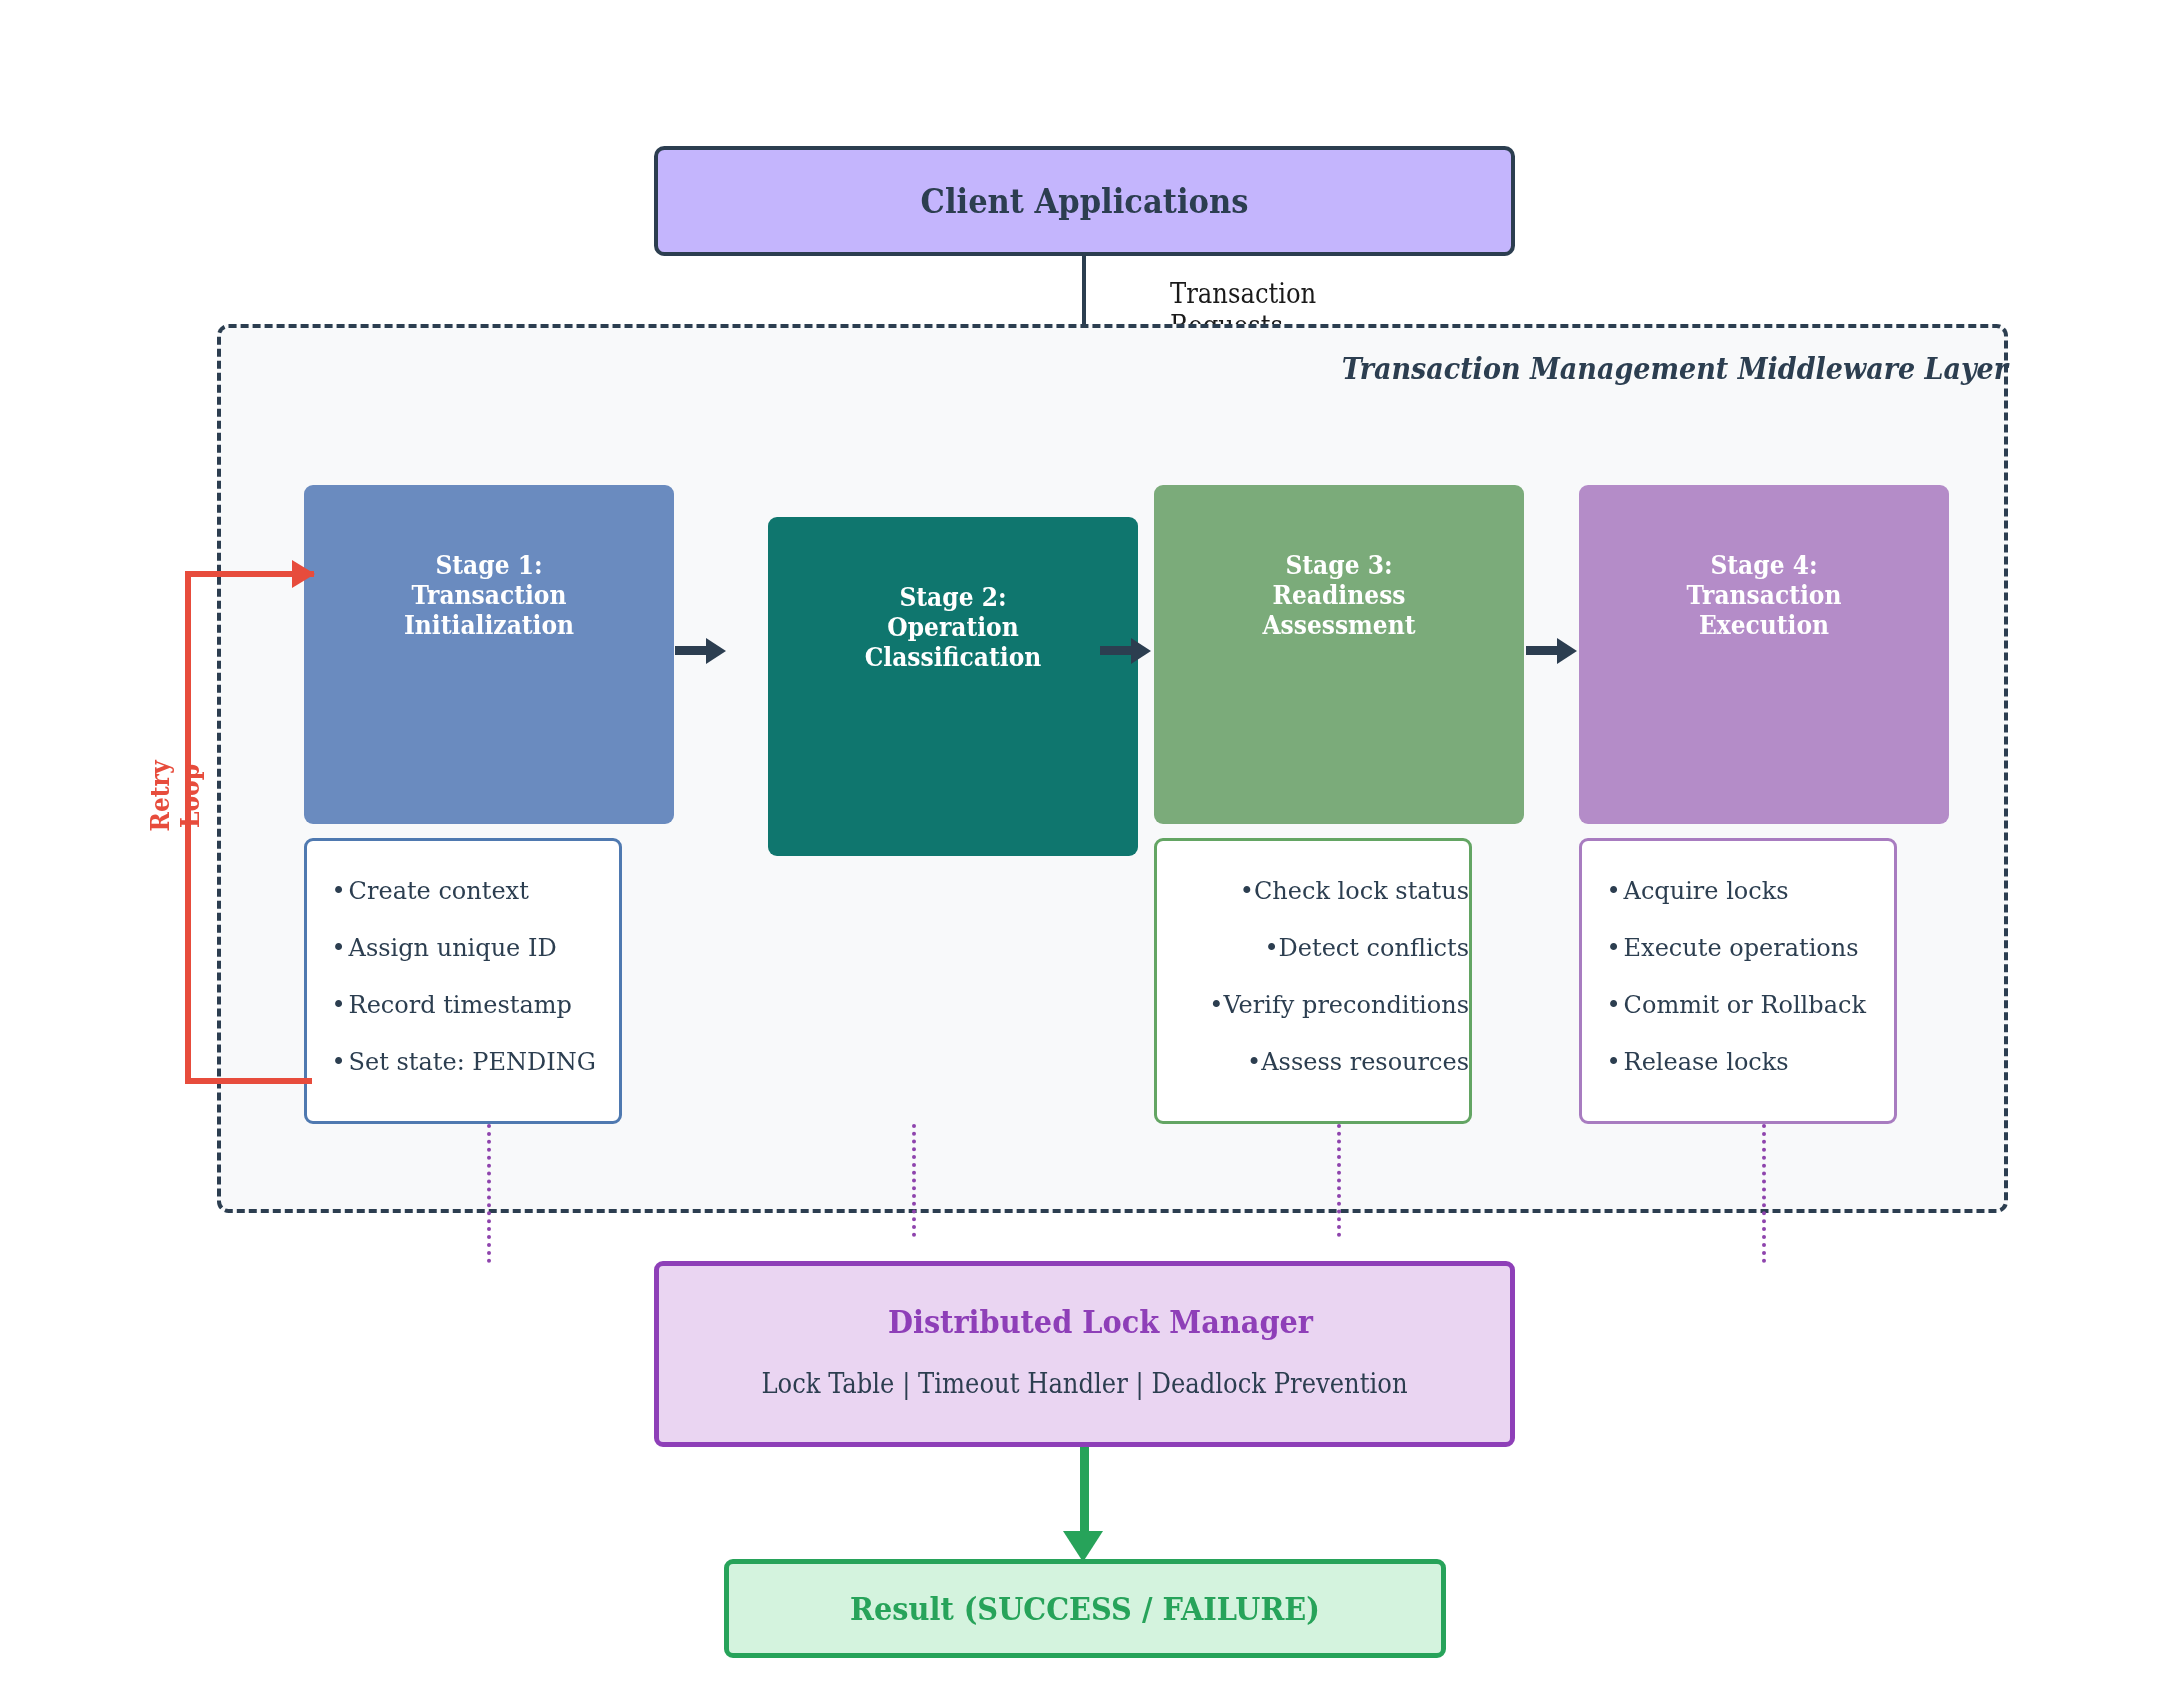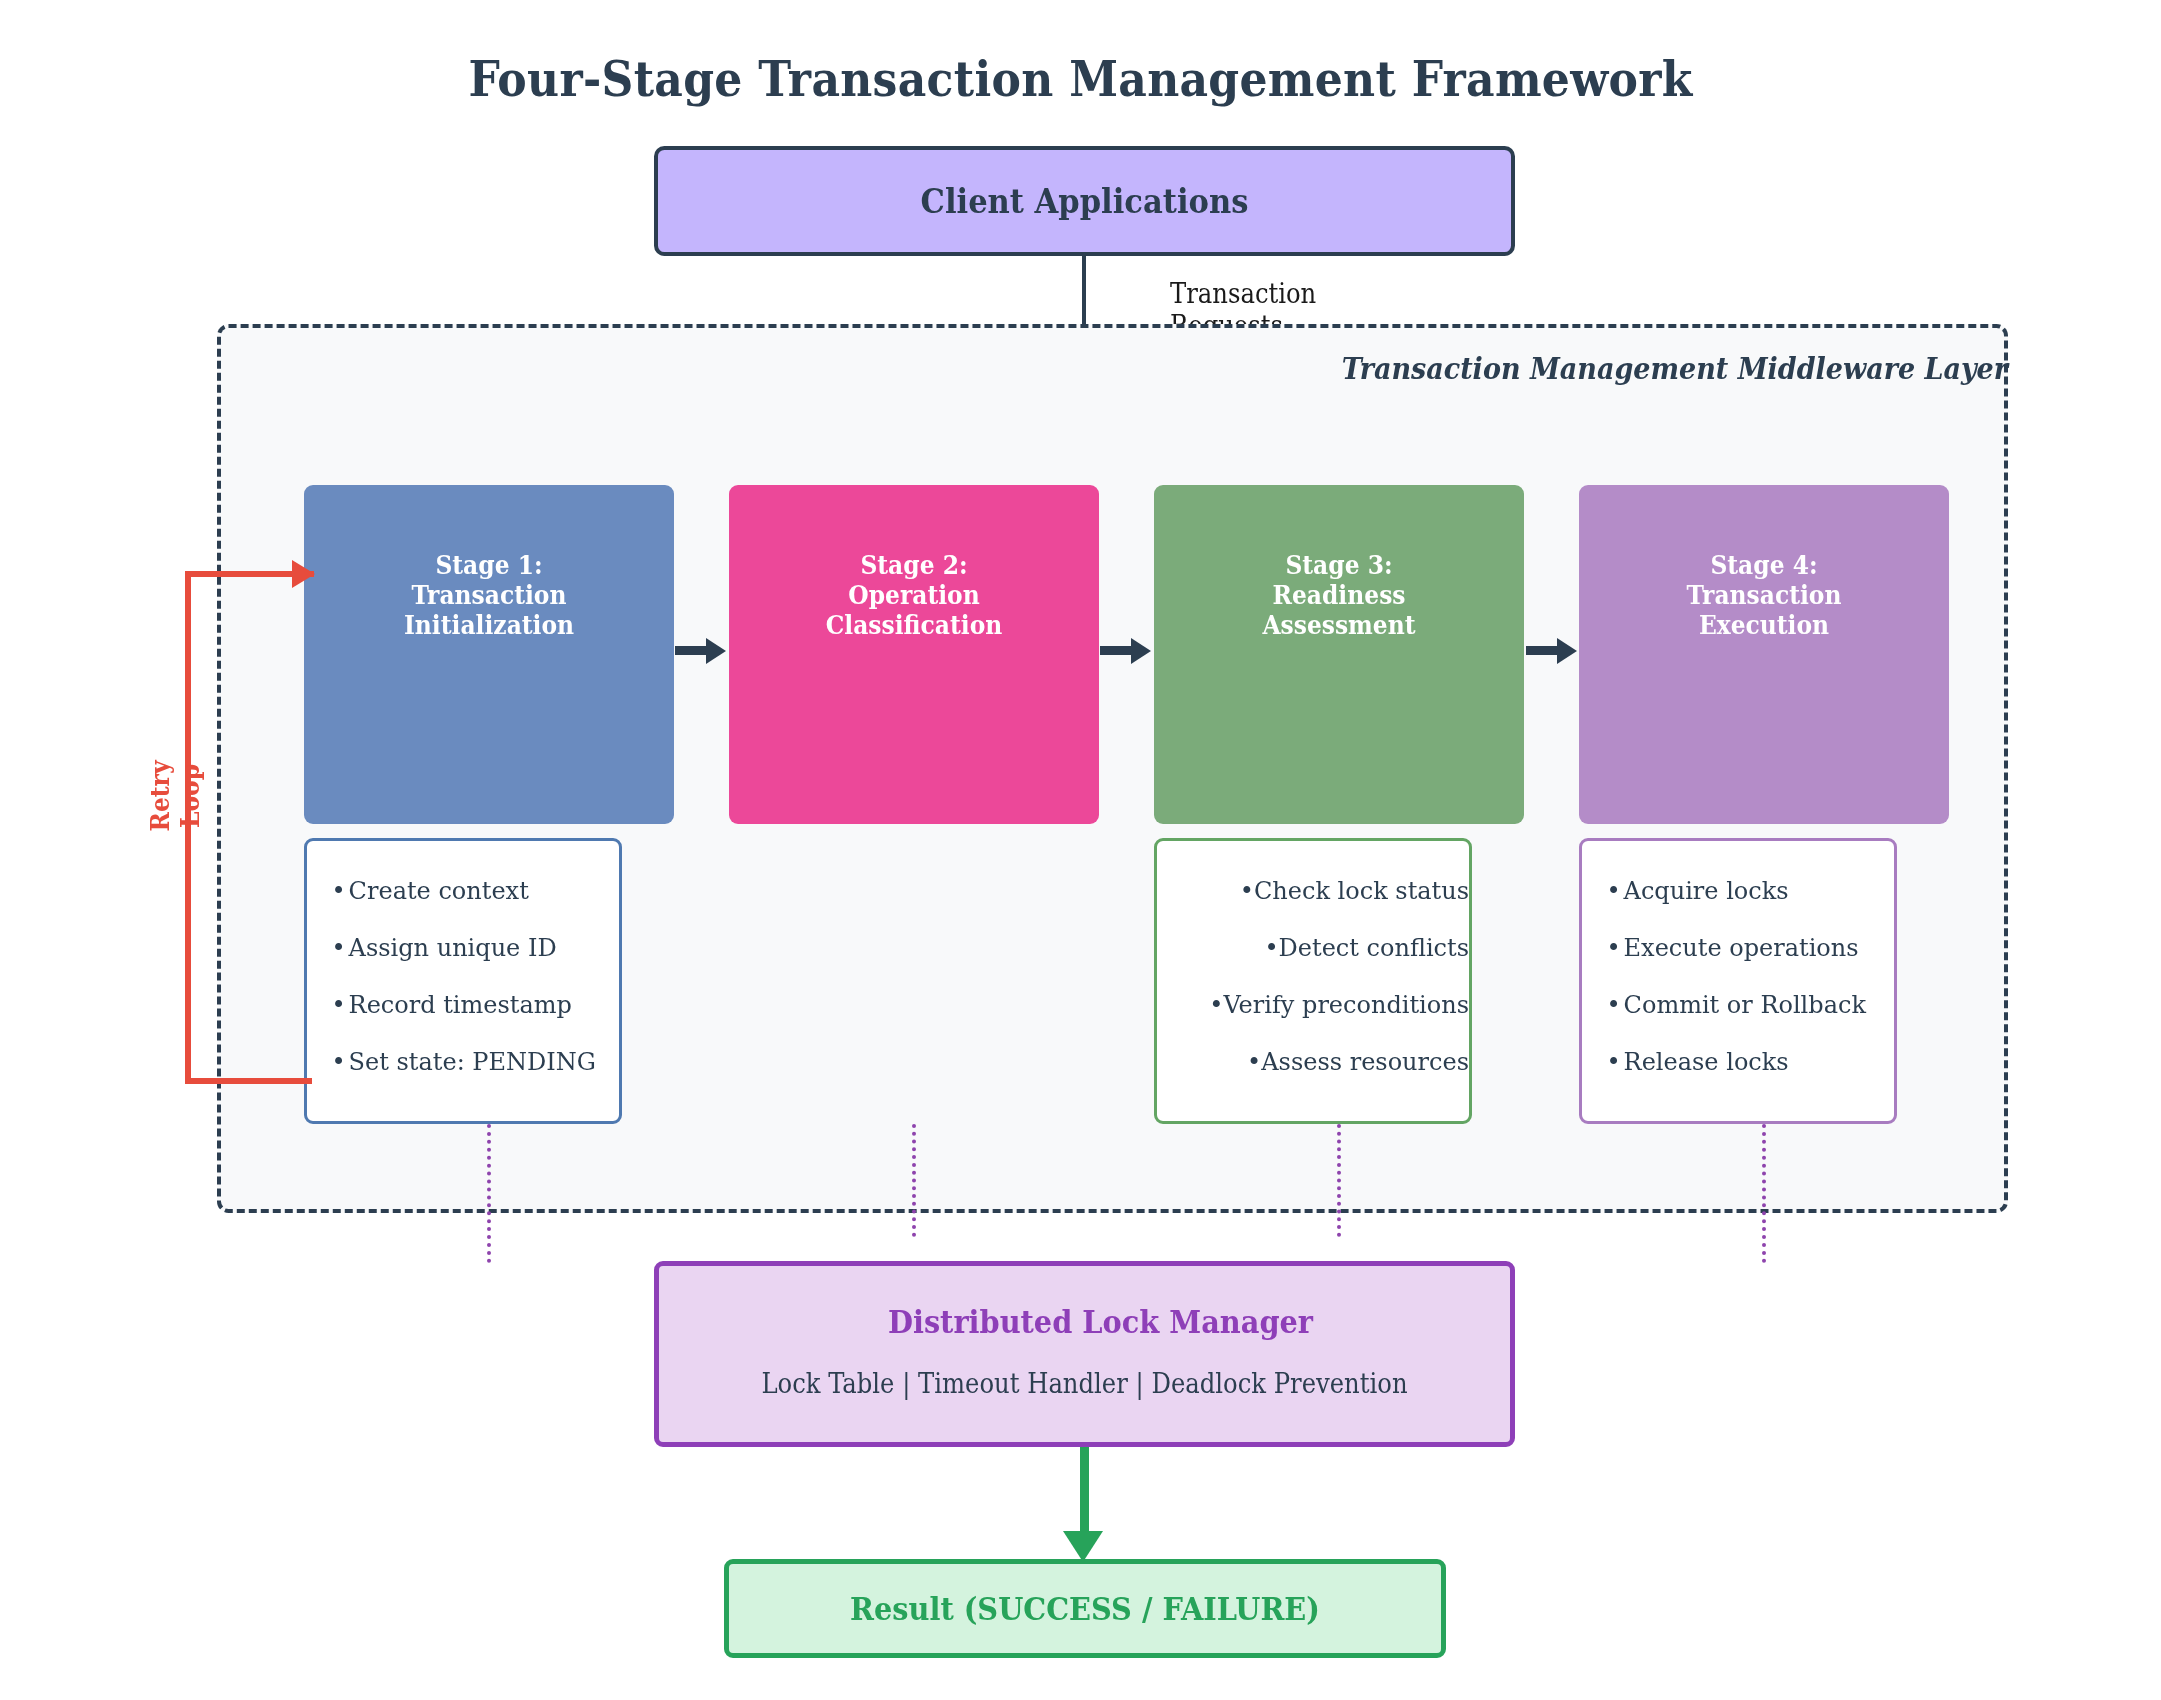--- a/index.html
+++ b/index.html
@@ -298,40 +298,39 @@
     font-weight: bold;
     font-size: 32px;
     color: #27a35a;
   }
 </style>
 </head>
 <body>
 
 <div id="canvas">
 
-  <div class="title">Four-Stage Transaction Management Framework</div>
 
   <div class="client-box">
     <span class="lbl">Client Applications</span>
   </div>
 
   <div class="client-arrow-line"></div>
   <div class="client-arrow-head"></div>
   <div class="req-label">Transaction
 Requests</div>
 
   <div class="middleware"></div>
   <div class="middleware-title">Transaction Management Middleware Layer</div>
 
   <div class="stage" id="stage-0" style="left: 304px; background: rgb(106, 139, 191);">
     <div class="stage-label">Stage 1:
 Transaction
 Initialization</div>
   </div>
-  <div class="stage" id="stage-1" style="left: 729px; background: #ec4899;">
+  <div class="stage" id="stage-1" style="left: 768px; background: #0f766e; margin-top: 32px;">
     <div class="stage-label">Stage 2:
 Operation
 Classification</div>
   </div>
   <div class="stage" id="stage-2" style="left: 1154px; background: rgb(123, 171, 122);">
     <div class="stage-label">Stage 3:
 Readiness
 Assessment</div>
   </div>
   <div class="stage" id="stage-3" style="left: 1579px; background: rgb(180, 140, 200);">

